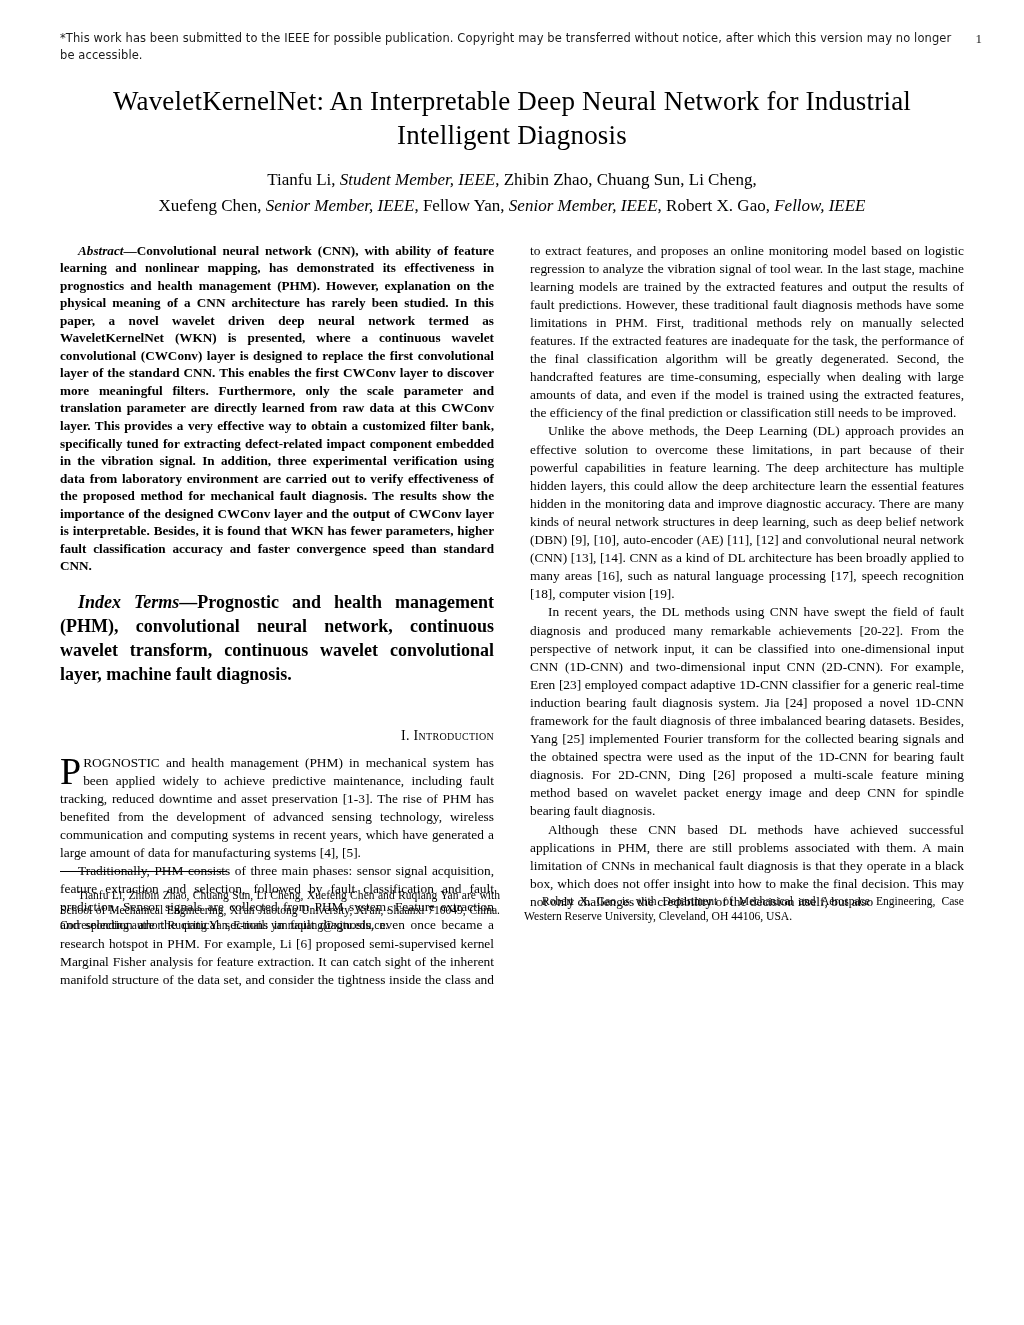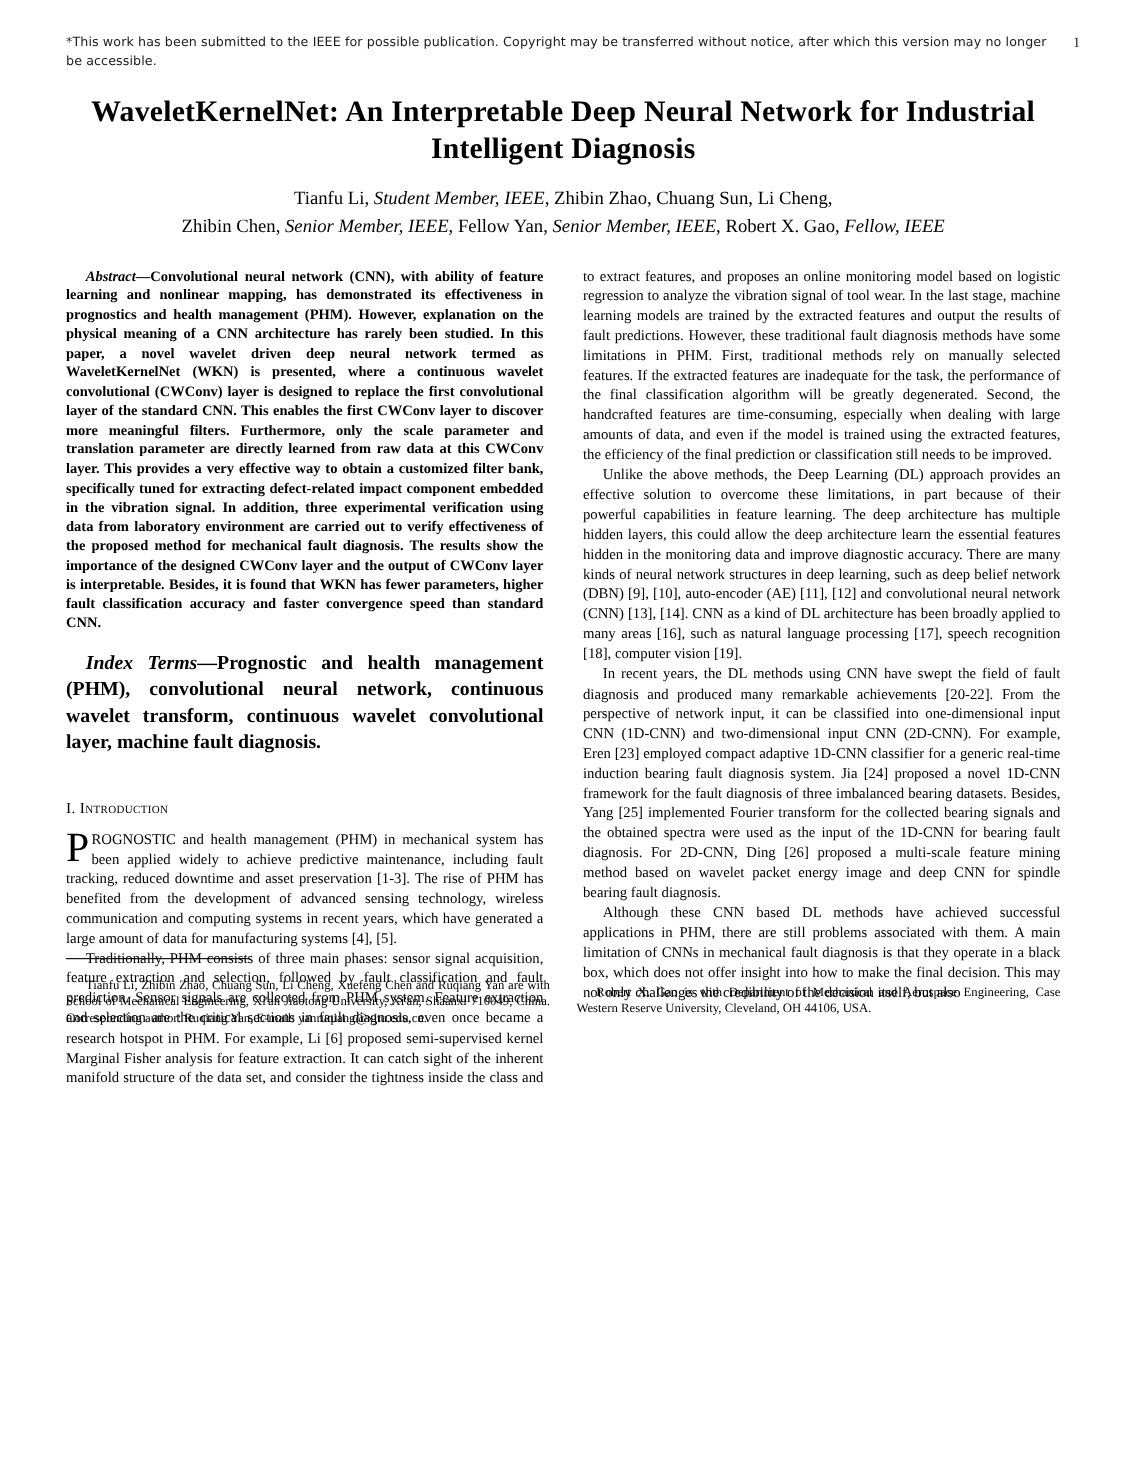--- a/index.html
+++ b/index.html
@@ -32,21 +32,21 @@
     right: -18px;
     top: 0;
     font-family: "Liberation Serif", serif;
     font-size: 13px;
   }
   .title {
     text-align: center;
     font-size: 27px;
     line-height: 1.25;
     margin-top: 22px;
-    font-weight: bold;
+    font-weight: normal;
     letter-spacing: 0.2px;
   }
   .authors {
     text-align: center;
     font-size: 17px;
     margin-top: 14px;
     line-height: 1.55;
   }
   .authors i {
     font-style: italic;
@@ -79,21 +79,21 @@
     line-height: 1.33;
     text-align: justify;
     text-indent: 18px;
     margin-top: 16px;
   }
   .indexterms .lead {
     font-style: italic;
     font-weight: bold;
   }
   .section-head {
-    text-align: left;
+    text-align: right;
     margin-top: 40px;
     margin-bottom: 8px;
     font-size: 14px;
     letter-spacing: 0.3px;
   }
   .smallcaps {
     font-variant: small-caps;
   }
   p.body {
     margin: 0;
@@ -150,21 +150,21 @@
     <span class="pageno">1</span>
   </div>
 
   <div class="title">WaveletKernelNet: An Interpretable Deep Neural Network for Industrial Intelligent Diagnosis</div>
 
   <div class="authors">
     <div>
       <span>Tianfu Li, </span><i>Student Member, IEEE</i><span>, Zhibin Zhao, Chuang Sun, Li Cheng,</span>
     </div>
     <div>
-      <span>Zhibin Chen, </span><i>Senior Member, IEEE</i><span>, Fellow Yan, </span><i>Senior Member, IEEE</i><span>, Robert X. Gao, </span><i>Fellow, IEEE</i>
+      <span>Xuefeng Chen, </span><i>Senior Member, IEEE</i><span>, Fellow Yan, </span><i>Senior Member, IEEE</i><span>, Robert X. Gao, </span><i>Fellow, IEEE</i>
     </div>
   </div>
 
   <div class="columns">
 
     <div class="col">
       <div class="abstract">
         <span class="lead">Abstract</span><span>—Convolutional neural network (CNN), with ability of feature learning and nonlinear mapping, has demonstrated its effectiveness in prognostics and health management (PHM). However, explanation on the physical meaning of a CNN architecture has rarely been studied. In this paper, a novel wavelet driven deep neural network termed as WaveletKernelNet (WKN) is presented, where a continuous wavelet convolutional (CWConv) layer is designed to replace the first convolutional layer of the standard CNN. This enables the first CWConv layer to discover more meaningful filters. Furthermore, only the scale parameter and translation parameter are directly learned from raw data at this CWConv layer. This provides a very effective way to obtain a customized filter bank, specifically tuned for extracting defect-related impact component embedded in the vibration signal. In addition, three experimental verification using data from laboratory environment are carried out to verify effectiveness of the proposed method for mechanical fault diagnosis. The results show the importance of the designed CWConv layer and the output of CWConv layer is interpretable. Besides, it is found that WKN has fewer parameters, higher fault classification accuracy and faster convergence speed than standard CNN.</span>
       </div>
 

